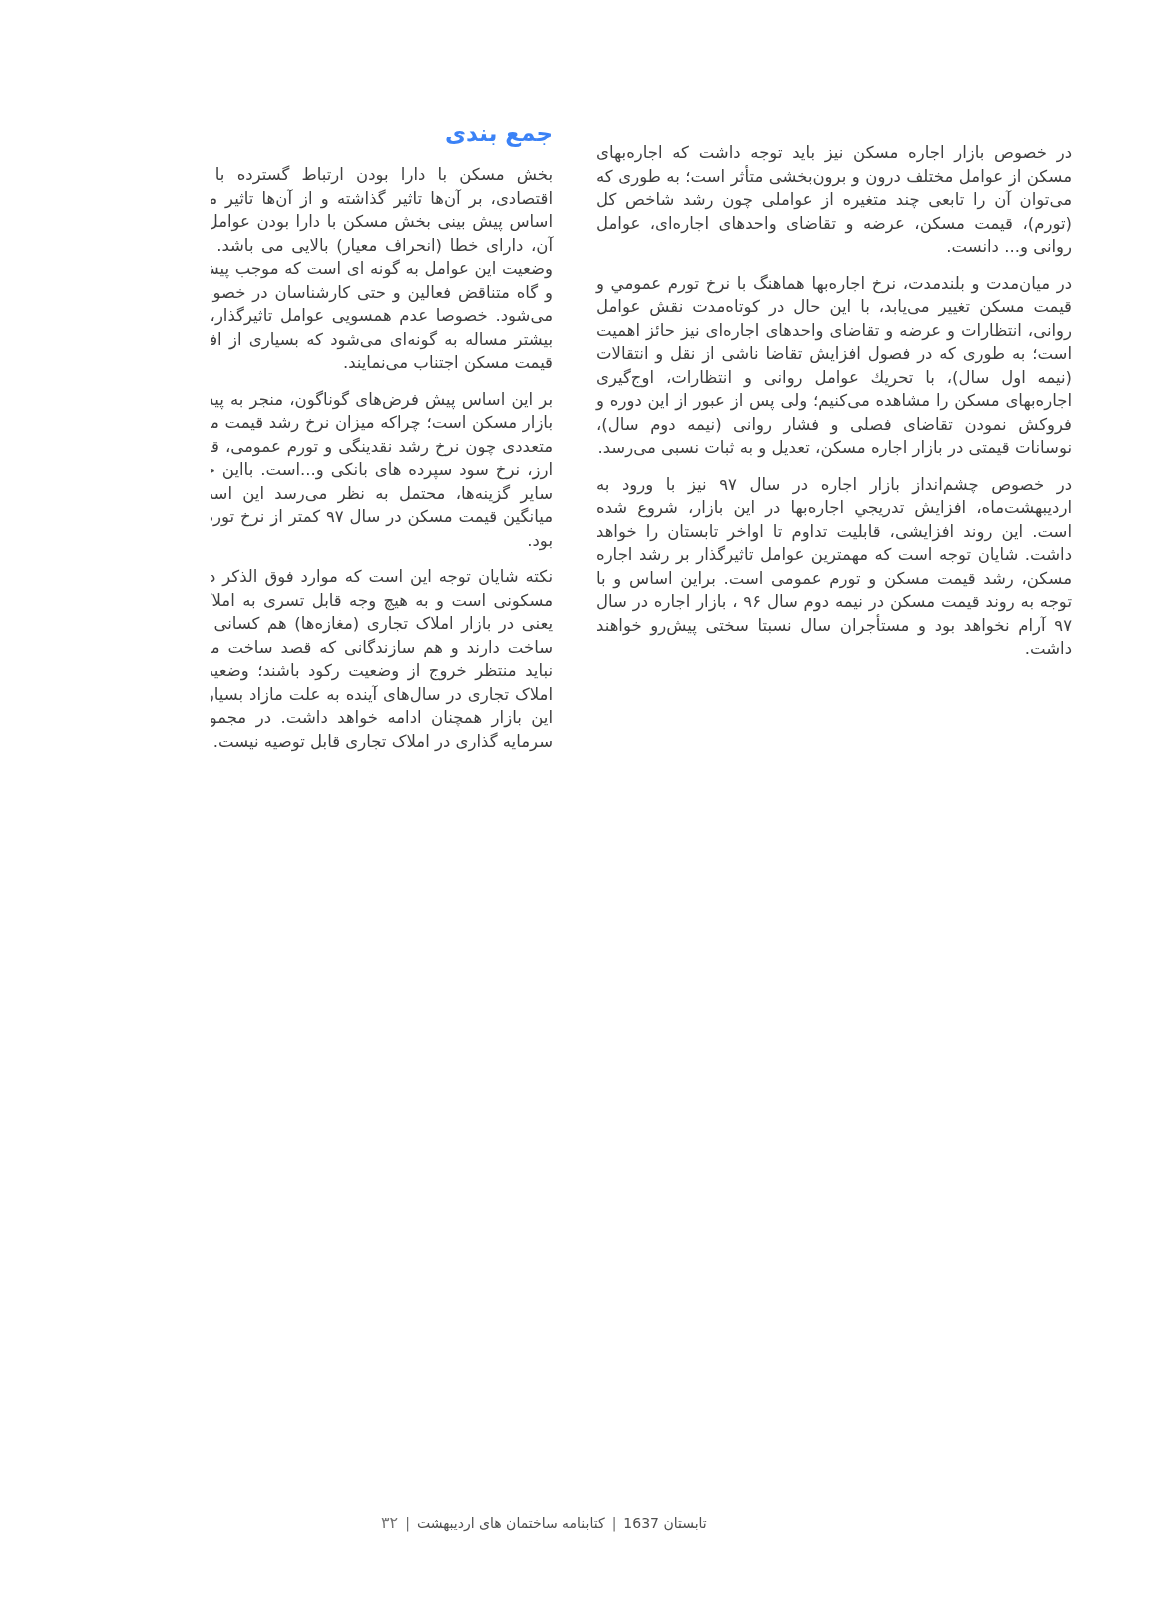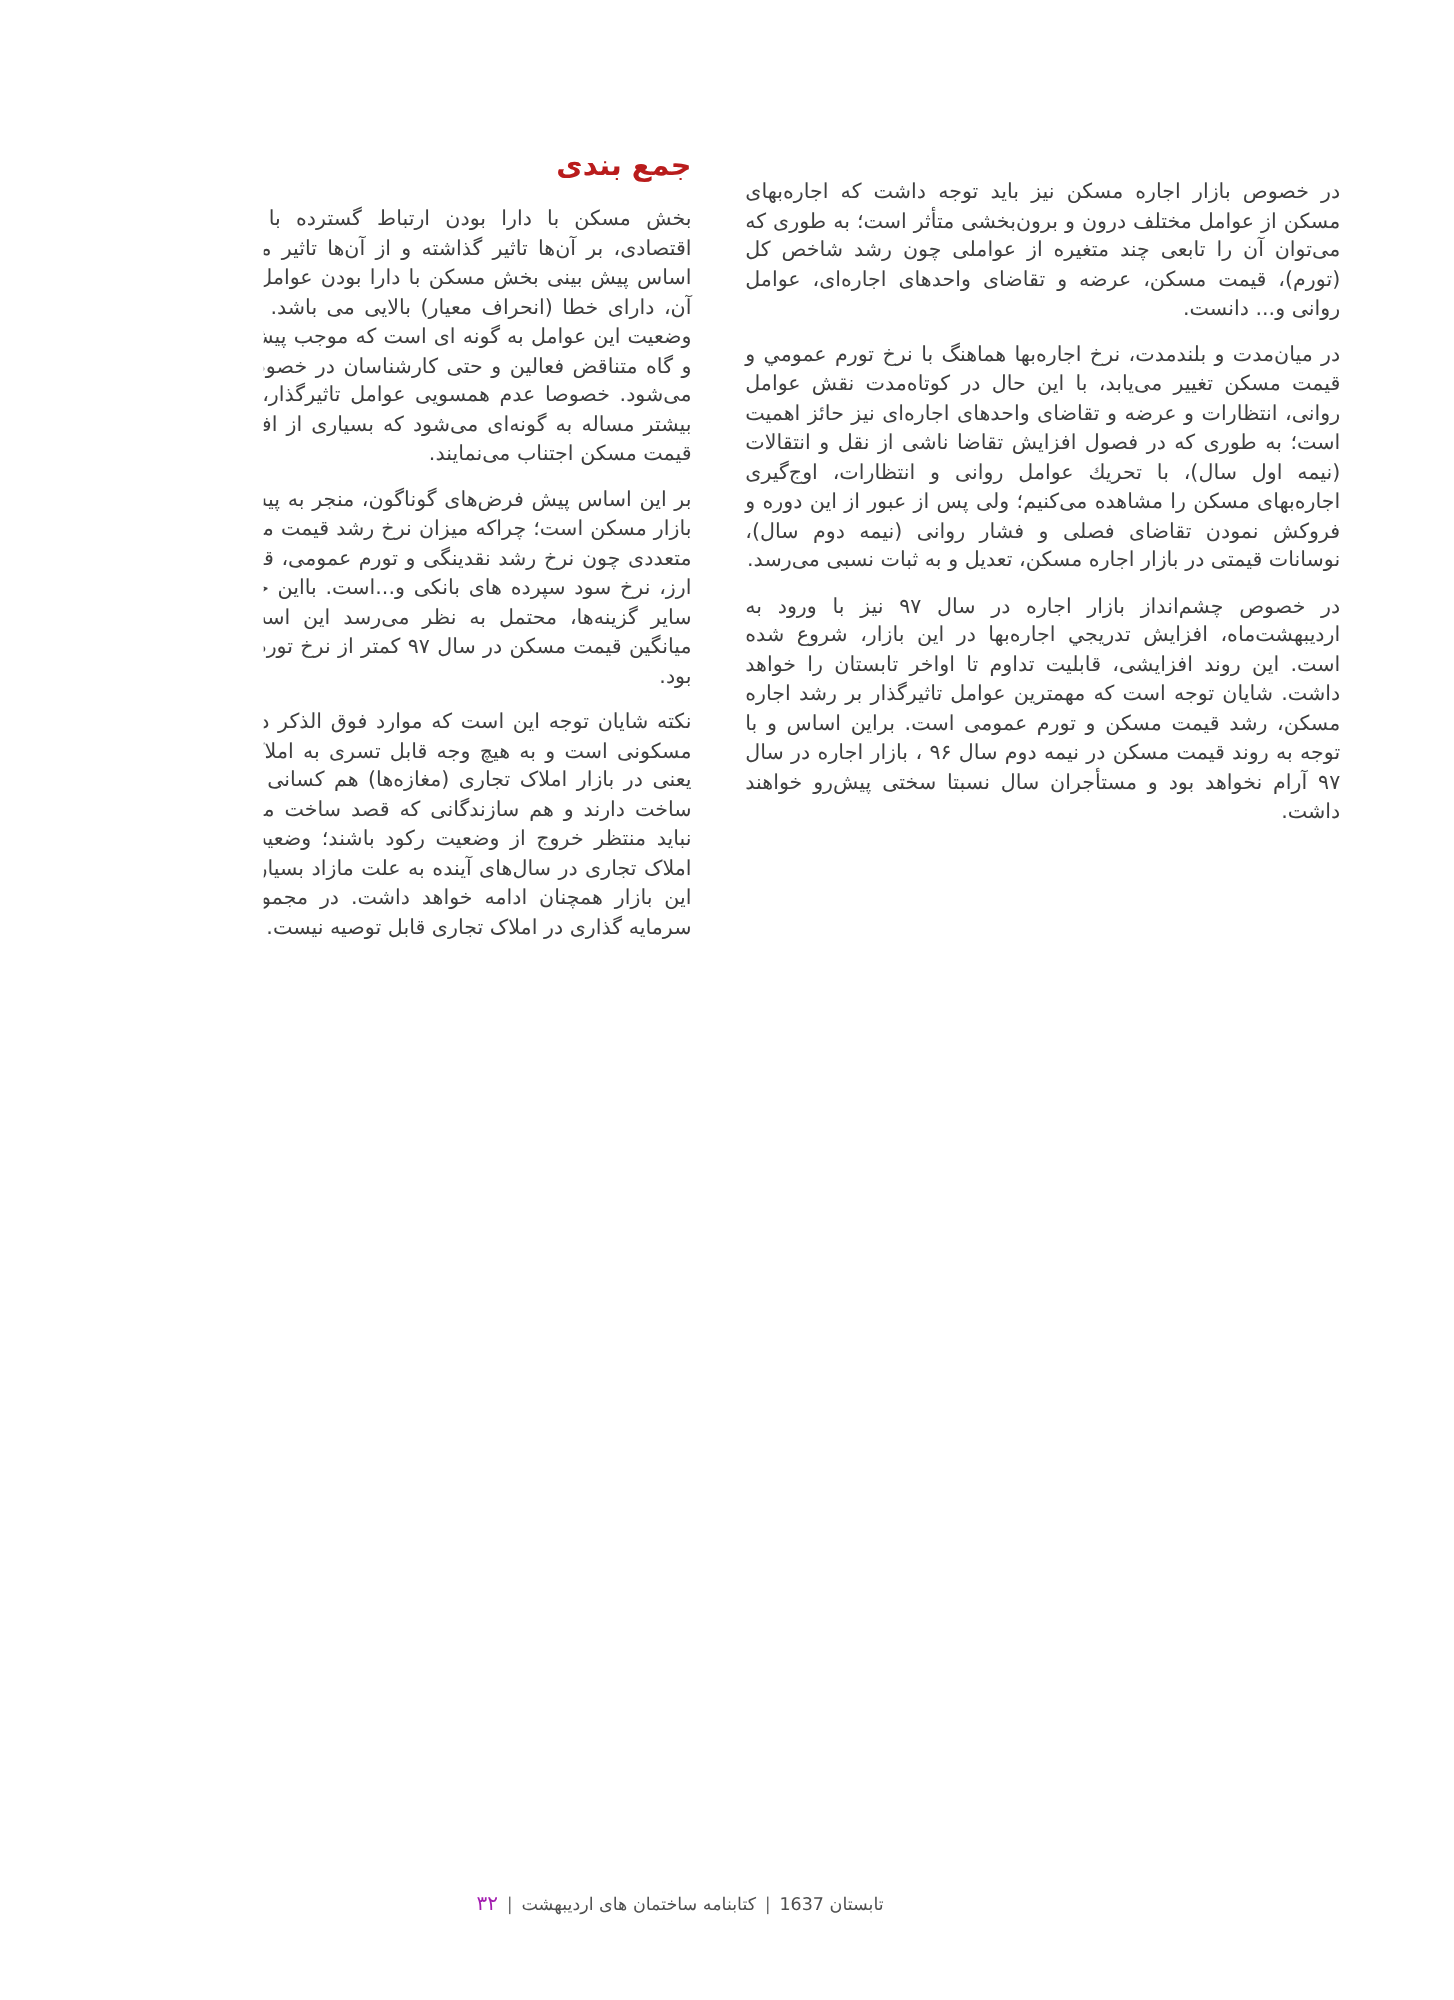--- a/index.html
+++ b/index.html
@@ -53,36 +53,36 @@
     line-height: 22px;
     white-space: nowrap;
   }
   .footer .sep {
     margin: 0 7px;
     color: #6a6a6a;
     font-weight: normal;
   }
   .footer .pagenum {
     font-size: 16px;
-    color: #a21caf;
+    color: #737373;
   }
 </style>
 </head>
 <body>
 
 <div class="page">
 
   <section class="column col-right">
     <p>در خصوص بازار اجاره مسکن نیز باید توجه داشت که اجاره‌بهای مسکن از عوامل مختلف درون و برون‌بخشی متأثر است؛ به طوری که می‌توان آن را تابعی چند متغیره از عواملی چون رشد شاخص کل (تورم)، قیمت مسکن، عرضه و تقاضای واحدهای اجاره‌ای، عوامل روانی و... دانست.</p>
     <p>در میان‌مدت و بلندمدت، نرخ اجاره‌بها هماهنگ با نرخ تورم عمومي و قیمت مسکن تغییر می‌یابد، با این حال در کوتاه‌مدت نقش عوامل روانی، انتظارات و عرضه و تقاضای واحدهای اجاره‌ای نیز حائز اهمیت است؛ به طوری که در فصول افزایش تقاضا ناشی از نقل و انتقالات (نیمه اول سال)، با تحریك عوامل روانی و انتظارات، اوج‌گیری اجاره‌بهای مسکن را مشاهده می‌کنیم؛ ولی پس از عبور از این دوره و فروکش نمودن تقاضای فصلی و فشار روانی (نیمه دوم سال)، نوسانات قیمتی در بازار اجاره مسکن، تعدیل و به ثبات نسبی می‌رسد.</p>
     <p>در خصوص چشم‌انداز بازار اجاره در سال ۹۷ نیز با ورود به اردیبهشت‌ماه، افزایش تدریجي اجاره‌بها در این بازار، شروع شده است. این روند افزایشی، قابلیت تداوم تا اواخر تابستان را خواهد داشت. شایان توجه است که مهمترین عوامل تاثیرگذار بر رشد اجاره مسکن، رشد قیمت مسکن و تورم عمومی است. براین اساس و با توجه به روند قیمت مسکن در نیمه دوم سال ۹۶ ، بازار اجاره در سال ۹۷ آرام نخواهد بود و مستأجران سال نسبتا سختی پیش‌رو خواهند داشت.</p>
   </section>
 
   <section class="column col-left">
-    <h1 class="heading" style="color: #b91c1c;">جمع بندی</h1>
+    <h1 class="heading" style="color: #3b82f6;">جمع بندی</h1>
     <p>بخش مسکن با دارا بودن ارتباط گسترده با سایر بخش‌های اقتصادی، بر آن‌ها تاثیر گذاشته و از آن‌ها تاثیر می پذیرد؛ بر این اساس پیش بینی بخش مسکن با دارا بودن عوامل فراوان موثر بر آن، دارای خطا (انحراف معیار) بالایی می باشد. عدم اطمینان در وضعیت این عوامل به گونه ای است که موجب پیش بینی‌های متنوع و گاه متناقض فعالین و حتی کارشناسان در خصوص قیمت مسکن می‌شود. خصوصا عدم همسویی عوامل تاثیرگذار، موجب پیچیدگی بیشتر مساله به گونه‌ای می‌شود که بسیاری از افراد از پیش بینی قیمت مسکن اجتناب می‌نمایند.</p>
     <p>بر این اساس پیش فرض‌های گوناگون، منجر به پیش‌بینی‌های متنوع بازار مسکن است؛ چراکه میزان نرخ رشد قیمت مسکن تابع عوامل متعددی چون نرخ رشد نقدینگی و تورم عمومی، قیمت نفت، قیمت ارز، نرخ سود سپرده های بانکی و...است. بااین حال آنچه بیش از سایر گزینه‌ها، محتمل به نظر می‌رسد این است که نرخ رشد میانگین قیمت مسکن در سال ۹۷ کمتر از نرخ تورم عمومی نخواهد بود.</p>
     <p>نکته شایان توجه این است که موارد فوق الذکر در خصوص املاک مسکونی است و به هیچ وجه قابل تسری به املاک تجاری نیست؛ یعنی در بازار املاک تجاری (مغازه‌ها) هم کسانی که ملک در حال ساخت دارند و هم سازندگانی که قصد ساخت ملک تجاری دارند، نباید منتظر خروج از وضعیت رکود باشند؛ وضعیت رکود در بازار املاک تجاری در سال‌های آینده به علت مازاد بسیار شدید عرضه در این بازار همچنان ادامه خواهد داشت. در مجموع می‌توان گفت سرمایه گذاری در املاک تجاری قابل توصیه نیست.</p>
   </section>
 
   <footer class="footer">
     <span>تابستان 1637</span><span class="sep">|</span><span>کتابنامه ساختمان های اردیبهشت</span><span class="sep">|</span><span class="pagenum">۳۲</span>
   </footer>
 
 </div>

